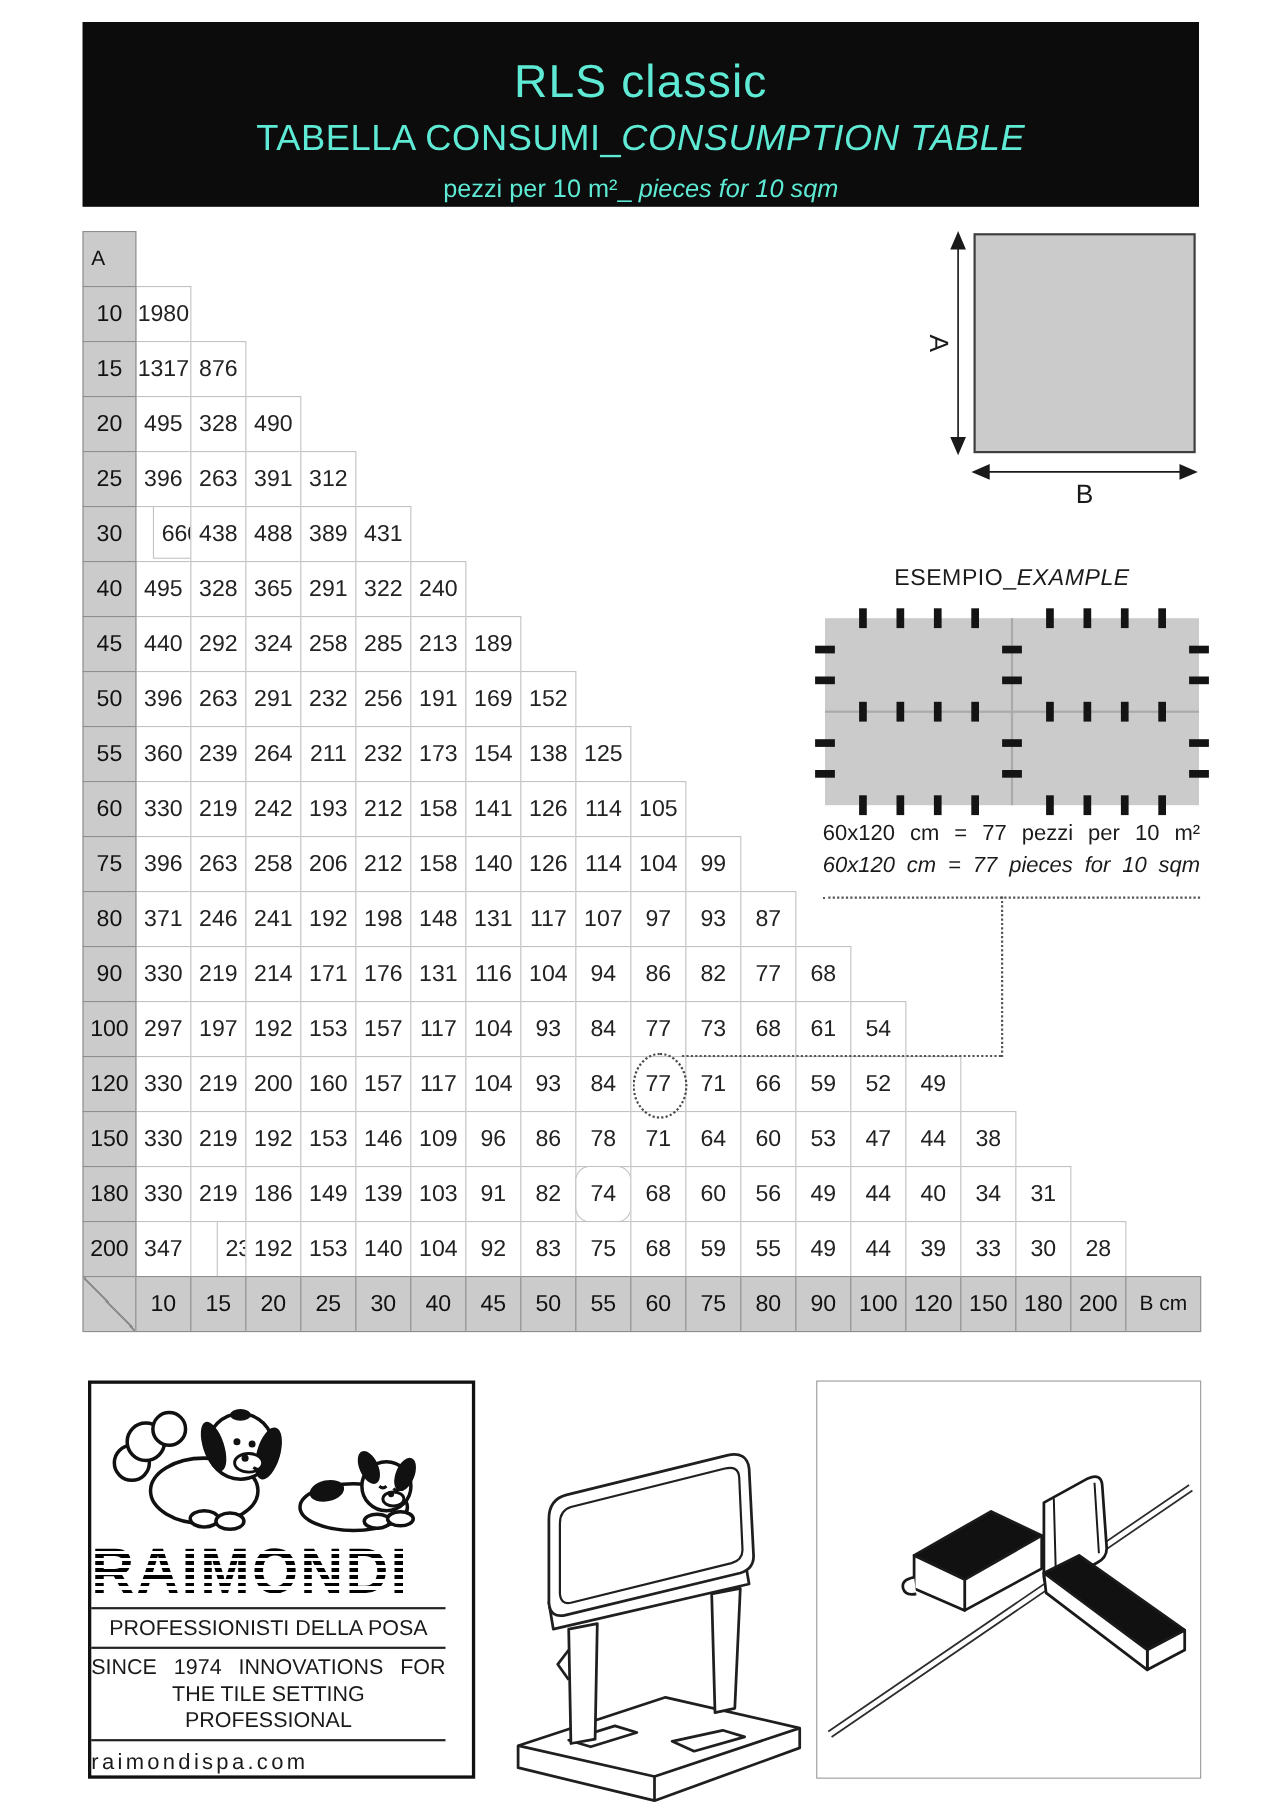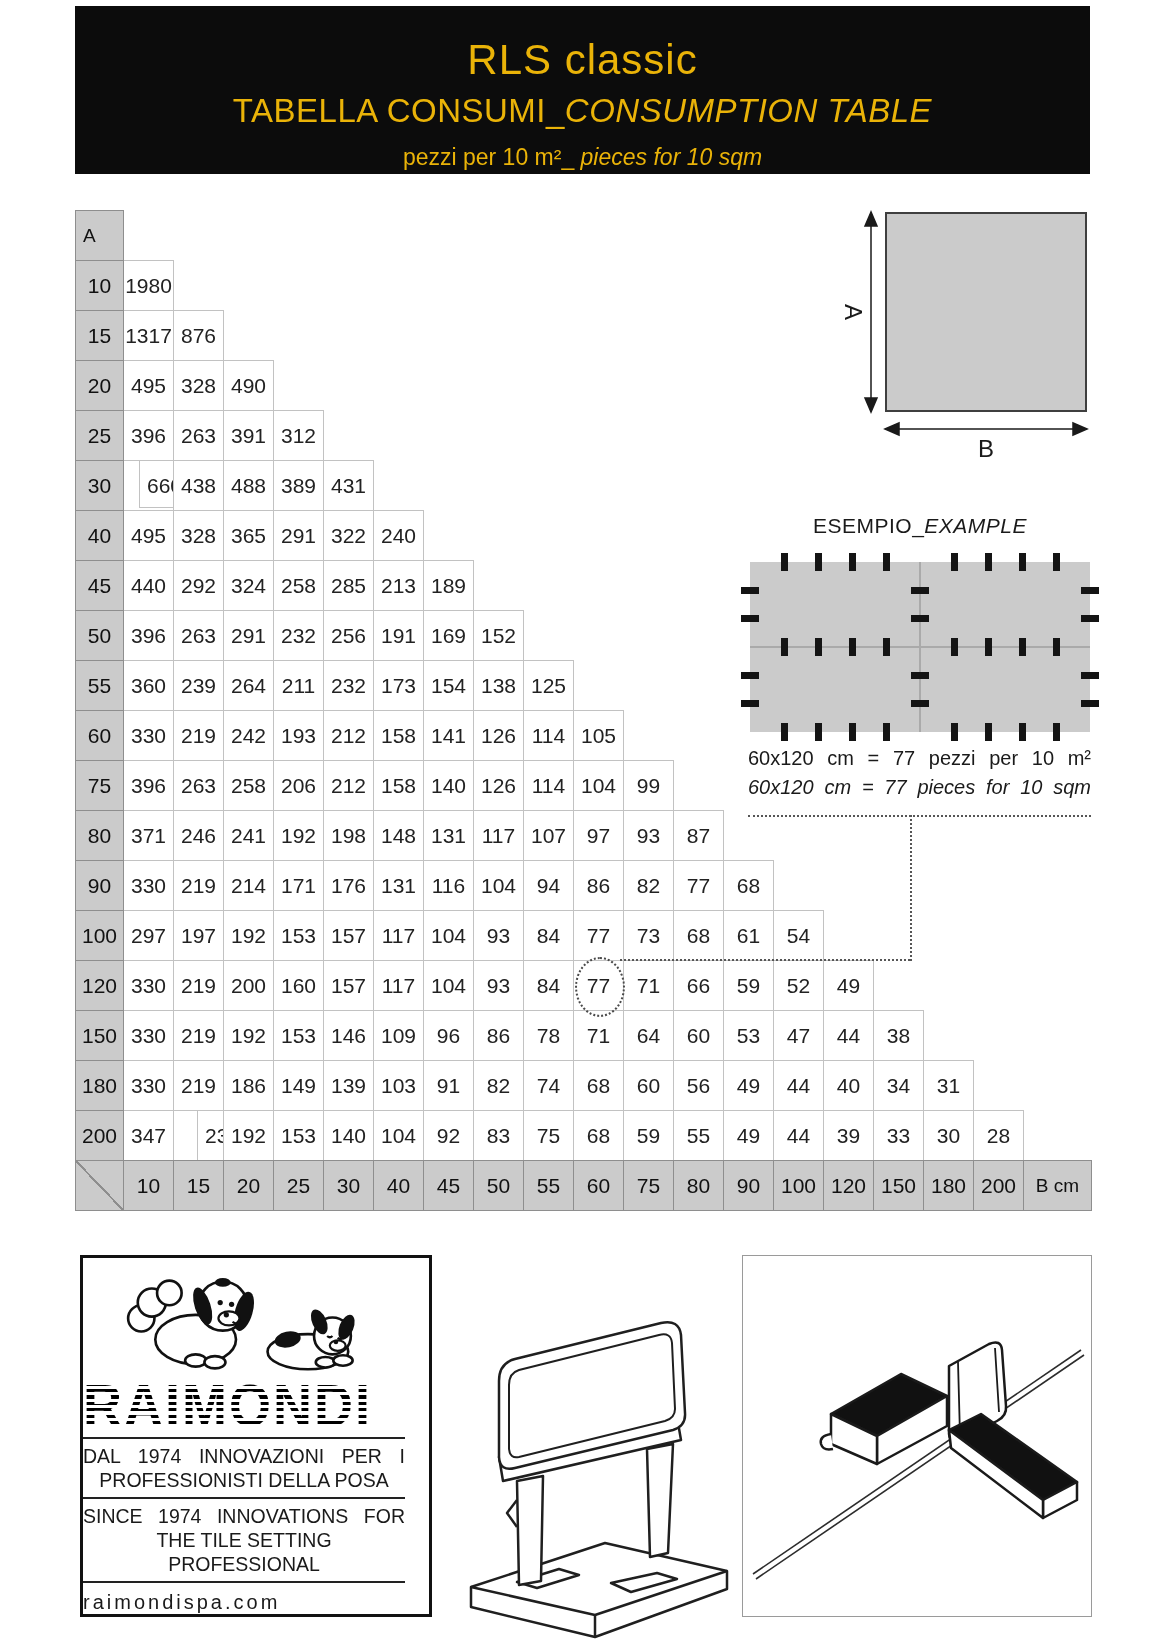--- a/index.html
+++ b/index.html
@@ -1,21 +1,21 @@
 <!DOCTYPE html>
 <html><head>
 <meta charset="utf-8">
 <style>
   html,body{margin:0;padding:0;background:#fff;}
   .sheet{position:relative;width:1166px;height:1650px;background:#ffffff;overflow:hidden;
          font-family:"Liberation Sans","DejaVu Sans",sans-serif;color:#1a1a1a;}
 
   
-  .band{position:absolute;left:75px;top:6px;width:1015px;height:168px;background:#0c0c0c;
-        color:#eab308;text-align:center;}
+  .band{position:absolute;left:75px;top:20px;width:1015px;height:168px;background:#0c0c0c;
+        color:#5eead4;text-align:center;}
   .band .title{margin-top:30px;font-size:42px;letter-spacing:1px;}
   .band .subtitle{margin-top:8px;font-size:33px;letter-spacing:0.5px;}
   .band .unit{margin-top:14px;font-size:23px;}
   .it{font-style:italic;}
 
   
   .ctable{position:absolute;left:75px;top:210px;width:1017px;height:1001px;}
   .ctable .cell{position:absolute;box-sizing:border-box;text-align:center;
                 font-size:21px;line-height:49px;overflow:hidden;}
   .ctable .data{background:#ffffff;border:1px solid #c2c2c2;z-index:1;color:#222;}
@@ -240,21 +240,21 @@
       <div class="cell data" style="left: 798px; top: 800px; width: 51px; height: 51px;">38</div>
       <div class="cell head" style="left: 0px; top: 850px; width: 49px; height: 51px;">180</div>
       <div class="cell data" style="left: 48px; top: 850px; width: 51px; height: 51px;">330</div>
       <div class="cell data" style="left: 98px; top: 850px; width: 51px; height: 51px;">219</div>
       <div class="cell data" style="left: 148px; top: 850px; width: 51px; height: 51px;">186</div>
       <div class="cell data" style="left: 198px; top: 850px; width: 51px; height: 51px;">149</div>
       <div class="cell data" style="left: 248px; top: 850px; width: 51px; height: 51px;">139</div>
       <div class="cell data" style="left: 298px; top: 850px; width: 51px; height: 51px;">103</div>
       <div class="cell data" style="left: 348px; top: 850px; width: 51px; height: 51px;">91</div>
       <div class="cell data" style="left: 398px; top: 850px; width: 51px; height: 51px;">82</div>
-      <div class="cell data" style="left: 448px; top: 850px; width: 51px; height: 51px;">74</div>
+      <div class="cell data" style="left: 448px; top: 850px; width: 51px; height: 51px; border-radius: 13px;">74</div>
       <div class="cell data" style="left: 498px; top: 850px; width: 51px; height: 51px;">68</div>
       <div class="cell data" style="left: 548px; top: 850px; width: 51px; height: 51px;">60</div>
       <div class="cell data" style="left: 598px; top: 850px; width: 51px; height: 51px;">56</div>
       <div class="cell data" style="left: 648px; top: 850px; width: 51px; height: 51px;">49</div>
       <div class="cell data" style="left: 698px; top: 850px; width: 51px; height: 51px;">44</div>
       <div class="cell data" style="left: 748px; top: 850px; width: 51px; height: 51px;">40</div>
       <div class="cell data" style="left: 798px; top: 850px; width: 51px; height: 51px;">34</div>
       <div class="cell data" style="left: 848px; top: 850px; width: 51px; height: 51px;">31</div>
       <div class="cell head" style="left: 0px; top: 900px; width: 49px; height: 51px;">200</div>
       <div class="cell data" style="left: 48px; top: 900px; width: 51px; height: 51px;">347</div>
@@ -402,21 +402,20 @@
         <ellipse cx="201" cy="86" rx="15" ry="9" transform="rotate(-12 201 86)"></ellipse>
         <ellipse cx="237" cy="66" rx="8" ry="15" transform="rotate(-24 237 66)"></ellipse>
         <ellipse cx="268" cy="72" rx="8" ry="15" transform="rotate(22 268 72)"></ellipse>
       </g>
       <path d="M246,82 q3,3 6,0 M258,84 q3,3 6,0" fill="none" stroke="#111" stroke-width="2.5"></path>
       <ellipse cx="258" cy="93" rx="9" ry="6" fill="#fff" stroke="#111" stroke-width="2.5"></ellipse>
       <circle cx="256" cy="89" r="2.6" fill="#111"></circle>
     </svg>
     <div class="brand">RAIMONDI</div>
     <div class="rule"></div>
-    <div class="tl just">DAL 1974 INNOVAZIONI PER I</div>
     <div class="tl cent">PROFESSIONISTI DELLA POSA</div>
     <div class="rule"></div>
     <div class="tl just">SINCE 1974 INNOVATIONS FOR</div>
     <div class="tl cent">THE TILE SETTING PROFESSIONAL</div>
     <div class="rule"></div>
     <div class="site">raimondispa.com</div>
   </div>
 
   <svg class="clipart" width="290" height="365" viewBox="0 0 290 365">
     <g fill="#fff" stroke="#1f1f1f" stroke-width="2.5" stroke-linejoin="round">

